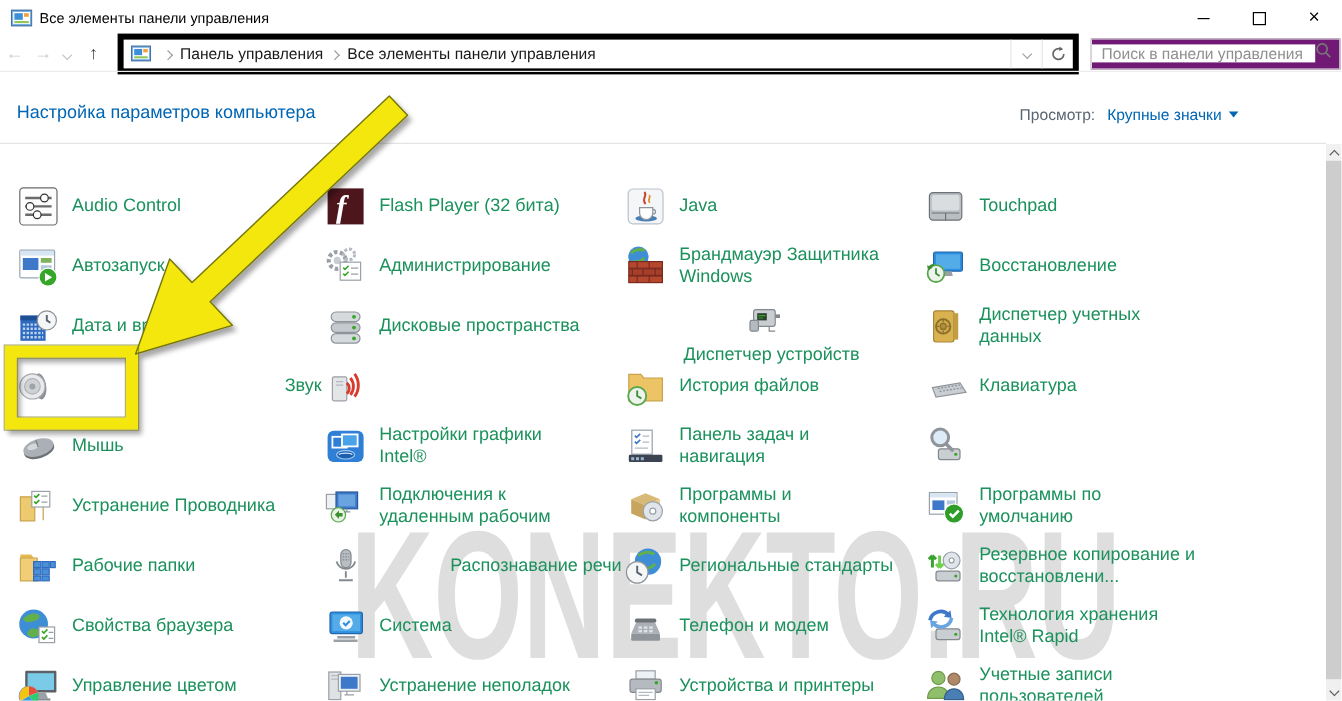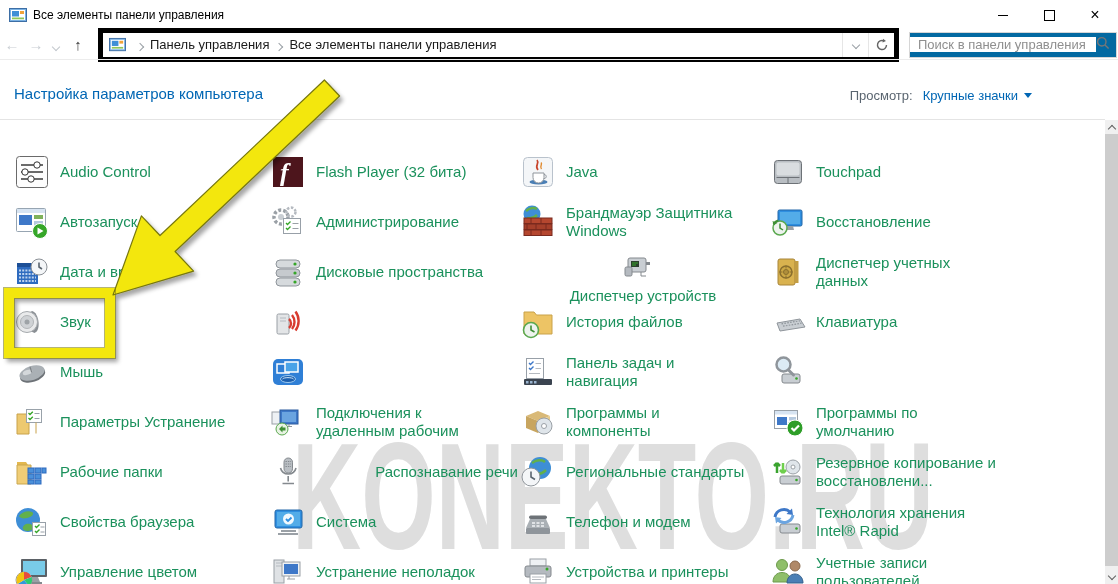--- a/index.html
+++ b/index.html
@@ -22,21 +22,21 @@
   .nav-up{width:24px;color:#3b3b3b;margin-left:2px;}
   .chev{display:inline-block;width:5px;height:5px;border-right:1.4px solid #95global;border-bottom:1.4px solid #9aa0a6;border-right:1.4px solid #9aa0a6;}
   .chev.right{transform:rotate(-45deg);}
   .chev.down{transform:rotate(45deg);}
   .addressbar{margin-left:8px;width:785px;height:24px;border:5px solid #000000;display:flex;align-items:center;padding:0 0 0 6px;background:#fff;}
   .crumb-icon{width:17px;height:15px;flex:none;margin-right:4px;}
   .crumb-sep{margin:0 7px;flex:none;}
   .crumb{font-size:13px;color:#1a1a1a;white-space:nowrap;cursor:pointer;}
   .bar-right{margin-left:auto;display:flex;height:100%;}
   .bar-cell{width:25px;height:100%;display:flex;align-items:center;justify-content:center;border-left:1px solid #e6e6e6;cursor:pointer;}
-  .searchbox{margin-left:10px;width:206px;height:24px;border:1px solid #d6d6d6;display:flex;align-items:center;background:#0369a1;}
+  .searchbox{margin-left:10px;width:206px;height:24px;border:1px solid #d6d6d6;display:flex;align-items:center;background:#701a75;}
   .searchbox input{flex:1;border:none;outline:none;font-size:13px;padding:0 4px 0 8px;font-family:"Liberation Sans",sans-serif;color:#333;min-width:0;}
   .searchbox input::placeholder{color:#8f8f8f;}
   .search-mag{flex:none;margin-right:6px;}
   .hr1{position:absolute;top:59px;left:0;width:100%;height:1px;background:#ececec;}
   .hr2{position:absolute;top:119px;left:0;width:1105px;height:1px;background:#e4e4e4;}
   
   .page-title{position:absolute;left:14px;top:85px;font-size:15px;color:#0066b4;}
   .viewby{position:absolute;right:86px;top:88px;font-size:13px;display:flex;align-items:center;}
   .viewby-label{color:#5a6570;margin-right:10px;}
   .viewby-value{color:#0066b4;cursor:pointer;display:flex;align-items:center;}
@@ -175,21 +175,21 @@
           <svg viewBox="0 0 40 40">
             <rect x="5" y="11" width="21" height="21" fill="#2e6bbf"></rect>
             <rect x="5" y="11" width="21" height="4" fill="#1d4f96"></rect>
             <path d="M7 18.5h17M7 22h17M7 25.5h17M7 29h17" stroke="#bcd2ee" stroke-width="2" stroke-dasharray="2 1.2"></path>
             <circle cx="27" cy="15" r="8" fill="#f4f6f8" stroke="#8b9096"></circle>
             <path d="M27 10.5V15l3 2" stroke="#5a646e" stroke-width="1.6" fill="none"></path>
           </svg>
         </span>
         <span class="item-label">Дата и время</span>
       </div>
-      <div class="item" style="grid-area: 4 / 1;">
+      <div class="item" style="grid-area: 4 / 1; justify-content: space-between;">
         <span class="item-icon">
           <svg viewBox="0 0 40 40">
             <path d="M20 9c7 1.5 9.5 19.5 2.5 22L14 27V13z" fill="#8a8f94"></path>
             <circle cx="15" cy="20" r="10.5" fill="#e9eaeb" stroke="#a5a9ad"></circle>
             <circle cx="15" cy="20" r="6.5" fill="#cfd2d5" stroke="#b2b5b8"></circle>
             <circle cx="15" cy="20" r="2.5" fill="#9ea3a7"></circle>
           </svg>
         </span>
         <span class="item-label">Звук</span>
       </div>
@@ -209,21 +209,21 @@
       <div class="item" style="grid-area: 6 / 1;">
         <span class="item-icon">
           <svg viewBox="0 0 40 40">
             <path d="M5 12h9l3 3v17H5z" fill="#edc970" stroke="#c9a24a"></path>
             <rect x="14.5" y="7.5" width="15" height="13" fill="#fff" stroke="#99a2aa"></rect>
             <path d="M16.5 11l1.5 1.5 2.8-2.8M16.5 16l1.5 1.5 2.8-2.8" stroke="#35a628" fill="none" stroke-width="1.4"></path>
             <path d="M22.5 11.5h5M22.5 16.5h5" stroke="#99a2aa"></path>
             <path d="M24 20.5v11" stroke="#c9a24a"></path>
           </svg>
         </span>
-        <span class="item-label">Параметры Устранение</span>
+        <span class="item-label">Устранение Проводника</span>
       </div>
       <div class="item" style="grid-area: 7 / 1;">
         <span class="item-icon">
           <svg viewBox="0 0 40 40">
             <path d="M5 10h9l2 3v19H5z" fill="#e3b84f"></path>
             <path d="M5 13h14v19H5z" fill="#f0cd76" stroke="#caa74e"></path>
             <g fill="#4a90d9" stroke="#2e6bbf">
               <rect x="16" y="16" width="6" height="5"></rect>
               <rect x="23" y="16" width="6" height="5"></rect>
               <rect x="30" y="16" width="4" height="5"></rect>
@@ -316,20 +316,22 @@
       <div class="item" style="grid-area: 5 / 2;">
         <span class="item-icon">
           <svg viewBox="0 0 40 40">
             <rect x="5" y="7" width="30" height="26" rx="5" fill="#2f7fd6"></rect>
             <rect x="9" y="12" width="12" height="9" fill="none" stroke="#fff" stroke-width="1.5"></rect>
             <rect x="17" y="10" width="13" height="10" fill="#4aa3e8" stroke="#fff" stroke-width="1.5"></rect>
             <ellipse cx="20" cy="27" rx="7.5" ry="3.5" fill="#1b5fae" stroke="#9ec9ef"></ellipse>
             <path d="M14.5 27c1-1.8 10-1.8 11 0" stroke="#cfe6fa" fill="none"></path>
           </svg>
         </span>
+        <span class="item-label">Настройки графики
+Intel®</span>
       </div>
       <div class="item" style="grid-area: 6 / 2;">
         <span class="item-icon">
           <svg viewBox="0 0 40 40">
             <rect x="4" y="10" width="14" height="12" fill="#eef1f4" stroke="#9aa0a6"></rect>
             <rect x="12" y="8" width="18" height="14" fill="#3e78c8" stroke="#2a5a9e"></rect>
             <rect x="14" y="10" width="14" height="10" fill="#6aa4e0"></rect>
             <path d="M18 24.5h6M21 22v2.5" stroke="#8f959b"></path>
             <circle cx="14" cy="27" r="6" fill="#e8f3e3" stroke="#5aa84e"></circle>
             <path d="M11 27l3.5-3.5v2h3v3h-3v2z" fill="#3f8f35"></path>

